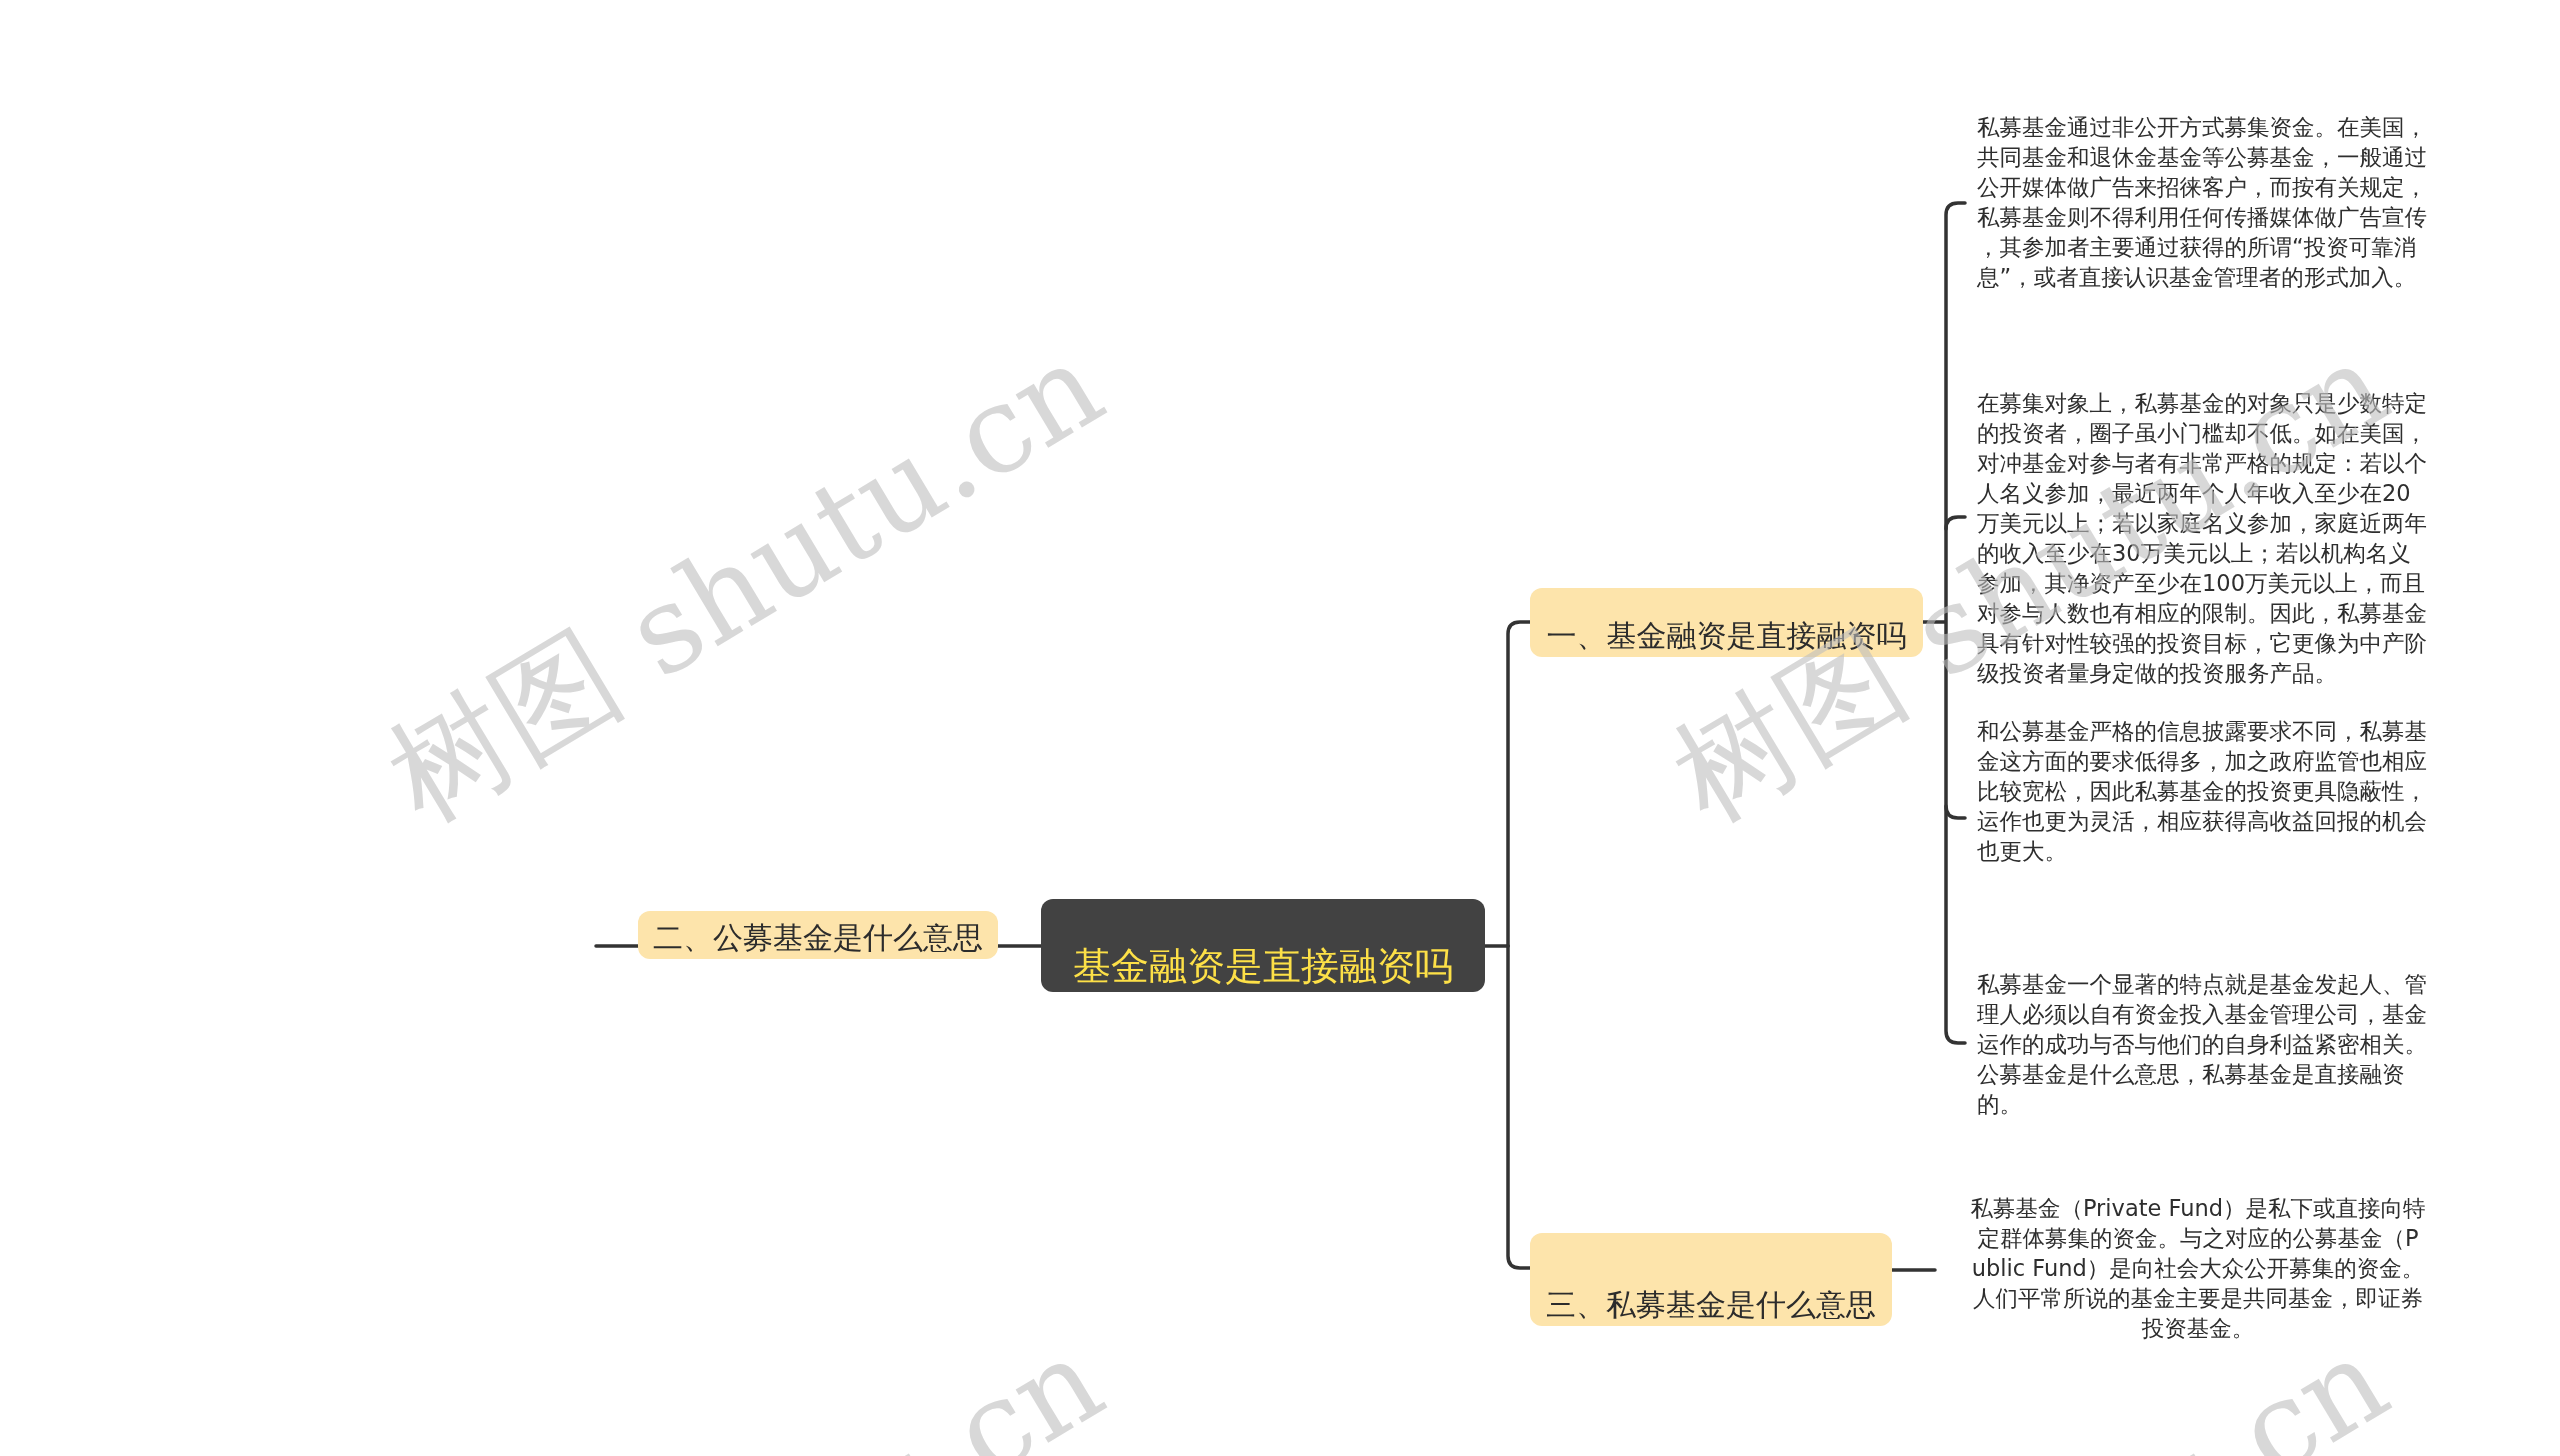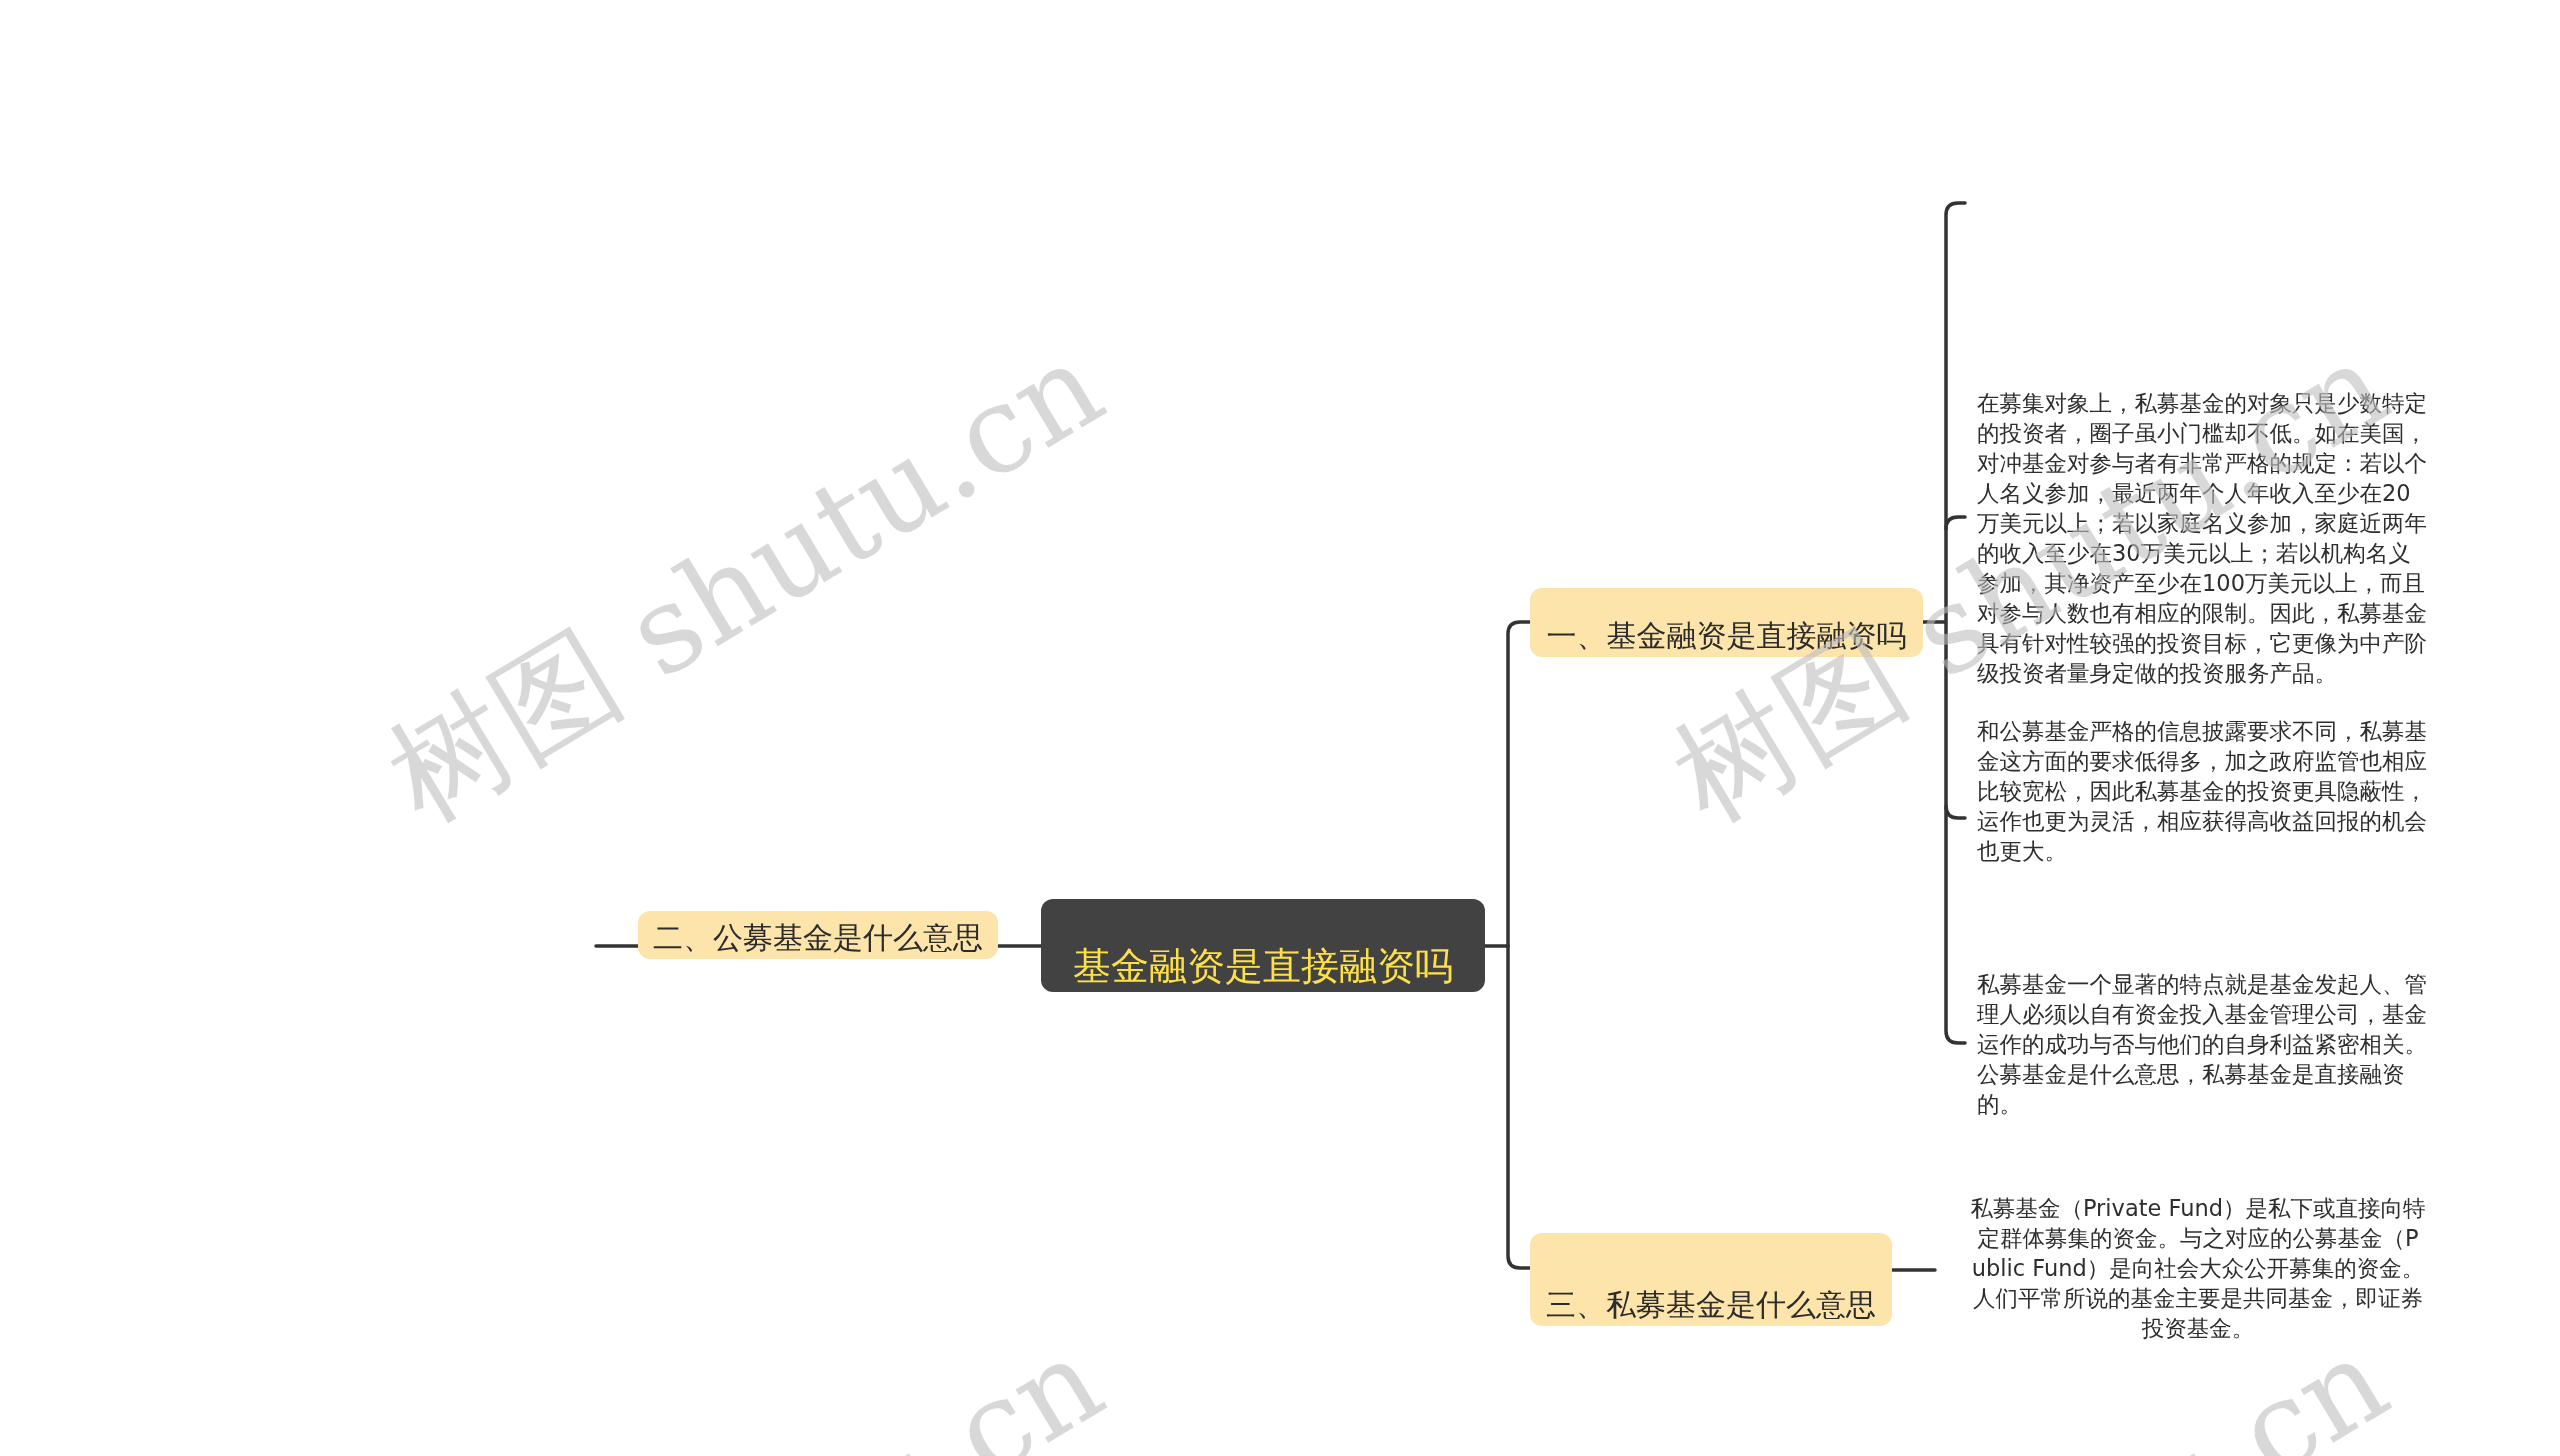--- a/index.html
+++ b/index.html
@@ -76,20 +76,26 @@
   <div class="node branch b1">
     <span>一、基金融资是直接融资吗</span>
   </div>
   <div class="node branch b2">
     <span>二、公募基金是什么意思</span>
   </div>
   <div class="node branch b3">
     <span>三、私募基金是什么意思</span>
   </div>
 
+  <div class="leaf leaf-1">私募基金通过非公开方式募集资金。在美国，
+共同基金和退休金基金等公募基金，一般通过
+公开媒体做广告来招徕客户，而按有关规定，
+私募基金则不得利用任何传播媒体做广告宣传
+，其参加者主要通过获得的所谓“投资可靠消
+息”，或者直接认识基金管理者的形式加入。</div>
   <div class="leaf leaf-2">在募集对象上，私募基金的对象只是少数特定
 的投资者，圈子虽小门槛却不低。如在美国，
 对冲基金对参与者有非常严格的规定：若以个
 人名义参加，最近两年个人年收入至少在20
 万美元以上；若以家庭名义参加，家庭近两年
 的收入至少在30万美元以上；若以机构名义
 参加，其净资产至少在100万美元以上，而且
 对参与人数也有相应的限制。因此，私募基金
 具有针对性较强的投资目标，它更像为中产阶
 级投资者量身定做的投资服务产品。</div>

